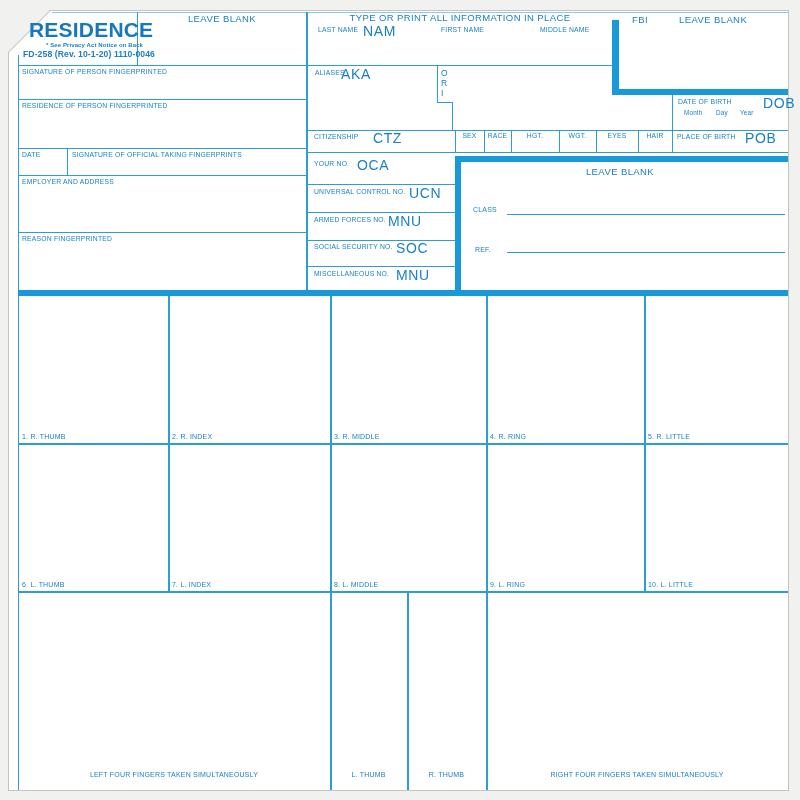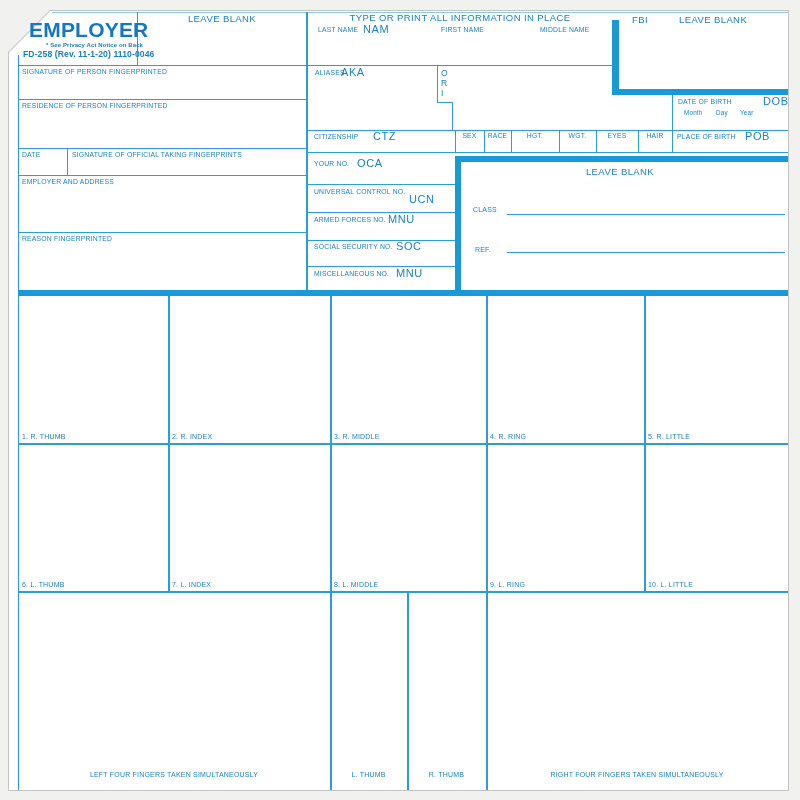--- a/index.html
+++ b/index.html
@@ -17,21 +17,21 @@
   .paper{
     position:absolute;left:8px;top:10px;width:780px;height:781px;background:#ffffff;
     clip-path:polygon(42px 0,100% 0,100% 100%,0 100%,0 42px);
   }
   .layer{position:absolute;inset:0;}
   .hl{position:absolute;height:1.3px;background:var(--line);}
   .vl{position:absolute;width:1.3px;background:var(--line);}
   .bar{position:absolute;background:var(--bar);}
   .ed{position:absolute;background:var(--edge);}
   .lbl{position:absolute;font-size:6.8px;letter-spacing:.2px;white-space:nowrap;line-height:1;}
-  .val{position:absolute;font-size:11px;letter-spacing:.6px;white-space:nowrap;line-height:1;}
+  .val{position:absolute;font-size:14px;letter-spacing:.6px;white-space:nowrap;line-height:1;}
   .h9{position:absolute;font-size:9.5px;letter-spacing:.4px;white-space:nowrap;line-height:1;text-align:right;}
   .h7{position:absolute;font-size:7px;letter-spacing:.2px;white-space:nowrap;line-height:1;}
   .mini{position:absolute;font-size:6.3px;letter-spacing:.2px;white-space:nowrap;line-height:1;}
   .ctr{text-align:center;}
   .appl{position:absolute;font-size:21px;font-weight:700;letter-spacing:.2px;line-height:1;color:#1478c0;}
   .tiny{position:absolute;font-size:6px;font-weight:700;letter-spacing:.1px;line-height:1;}
   .fdnum{position:absolute;font-size:8.6px;font-weight:700;letter-spacing:.1px;line-height:1;}
   .ori{position:absolute;font-size:8.5px;font-weight:400;line-height:10px;letter-spacing:.5px;white-space:pre-line;}
 </style>
 </head>
@@ -103,23 +103,23 @@
     <div class="vl" style="left:644px;top:445px;height:146px;width:1.5px"></div>
     <div class="hl" style="left:18px;top:591px;width:770px;height:2.2px"></div>
 
     <div class="vl" style="left:330px;top:593px;height:197px;width:1.5px"></div>
     <div class="vl" style="left:407px;top:593px;height:197px;width:1.5px"></div>
     <div class="vl" style="left:486px;top:593px;height:197px;width:1.5px"></div>
   </div>
 
   <div class="layer">
 
-    <div class="appl" style="left:29px;top:19px">EMPLOYER</div>
+    <div class="appl" style="left:29px;top:19px">RESIDENCE</div>
     <div class="tiny" style="left:46px;top:42px">* See Privacy Act Notice on Back</div>
-    <div class="fdnum" style="left:23px;top:50px">FD-258 (Rev. 11-1-20) 1110-0046</div>
+    <div class="fdnum" style="left:23px;top:50px">FD-258 (Rev. 10-1-20) 1110-0046</div>
     <div class="h9 ctr" style="left:137px;top:14px;width:170px">LEAVE BLANK</div>
     <div class="h9 ctr" style="left:308px;top:13px;width:304px">TYPE OR PRINT ALL INFORMATION IN PLACE</div>
     <div class="lbl" style="left:318px;top:27px">LAST NAME</div>
     <div class="val" style="left:363px;top:24px">NAM</div>
     <div class="lbl" style="left:441px;top:27px">FIRST NAME</div>
     <div class="lbl" style="left:540px;top:27px">MIDDLE NAME</div>
     <div class="h9" style="left:632px;top:15px">FBI</div>
     <div class="h9" style="left:679px;top:15px">LEAVE BLANK</div>
 
     <div class="lbl" style="left:22px;top:69px">SIGNATURE OF PERSON FINGERPRINTED</div>
@@ -132,21 +132,21 @@
     <div class="lbl" style="left:315px;top:70px">ALIASES</div>
     <div class="val" style="left:341px;top:67px">AKA</div>
     <div class="ori" style="left:441px;top:68px">O
 R
 I</div>
     <div class="lbl" style="left:314px;top:134px">CITIZENSHIP</div>
     <div class="val" style="left:373px;top:131px">CTZ</div>
     <div class="lbl" style="left:314px;top:161px">YOUR NO.</div>
     <div class="val" style="left:357px;top:158px">OCA</div>
     <div class="lbl" style="left:314px;top:189px">UNIVERSAL CONTROL NO.</div>
-    <div class="val" style="left:409px;top:194px">UCN</div>
+    <div class="val" style="left:409px;top:186px">UCN</div>
     <div class="lbl" style="left:314px;top:217px">ARMED FORCES NO.</div>
     <div class="val" style="left:388px;top:214px">MNU</div>
     <div class="lbl" style="left:314px;top:244px">SOCIAL SECURITY NO.</div>
     <div class="val" style="left:396px;top:241px">SOC</div>
     <div class="lbl" style="left:314px;top:271px">MISCELLANEOUS NO.</div>
     <div class="val" style="left:396px;top:268px">MNU</div>
 
     <div class="lbl ctr" style="left:455px;top:133px;width:29px">SEX</div>
     <div class="lbl ctr" style="left:484px;top:133px;width:27px">RACE</div>
     <div class="lbl ctr" style="left:511px;top:133px;width:48px">HGT.</div>

